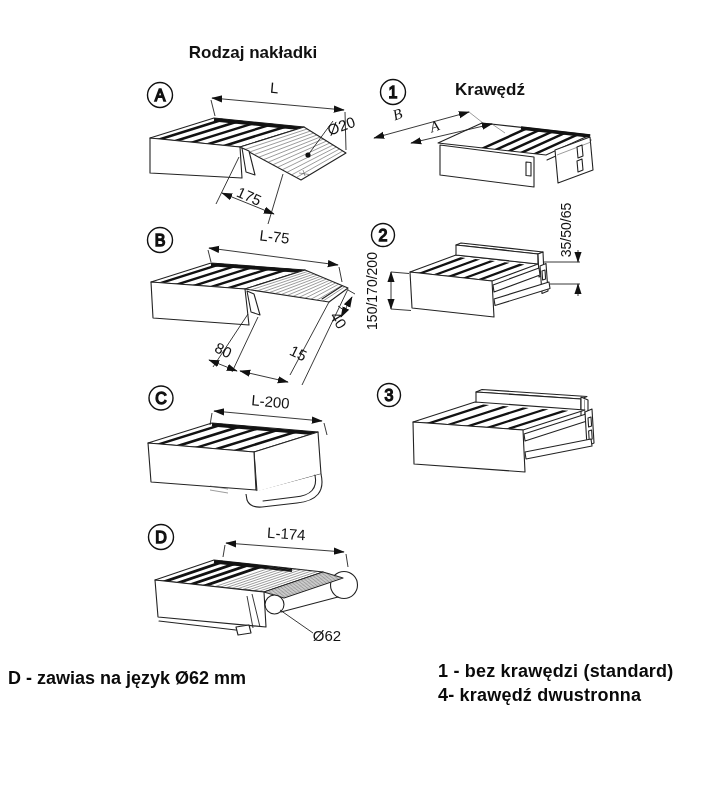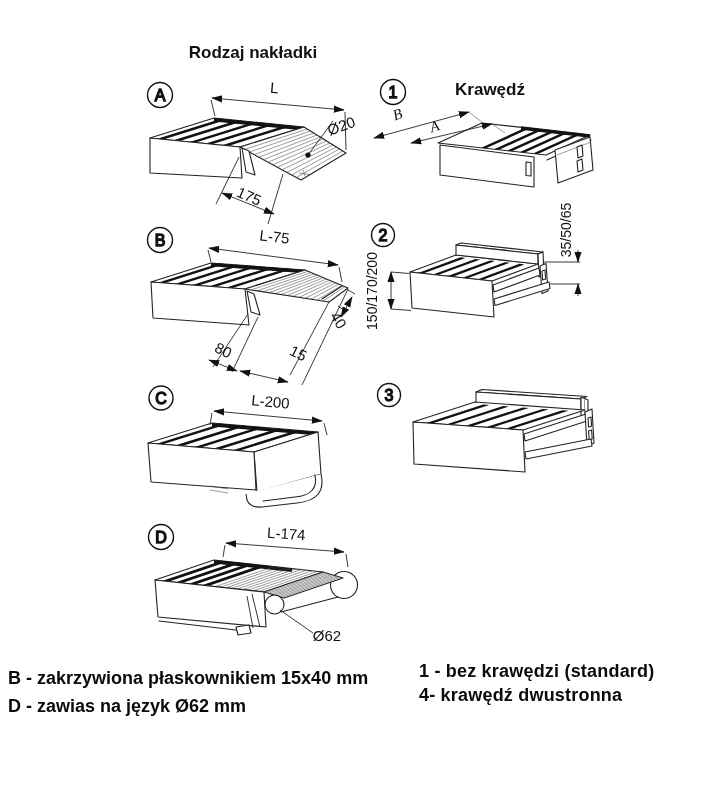--- a/index.html
+++ b/index.html
@@ -5,21 +5,21 @@
   html,body{margin:0;padding:0;background:#fff;}
   #page{position:relative;width:727px;height:800px;background:#fff;overflow:hidden;
         font-family:"Liberation Sans",sans-serif;color:#000;}
   .hdr{position:absolute;font-weight:bold;font-size:17px;color:#111;white-space:nowrap;
        transform:translateX(-50%);}
   #hdr-left{left:253px;top:43px;}
   #hdr-right{left:490px;top:40px;margin-top:40px;}
   #svgwrap{position:absolute;left:0;top:0;width:727px;height:800px;}
   .legend{position:absolute;font-weight:bold;white-space:nowrap;color:#0a0a0a;}
   #legend-left{left:8px;top:664px;font-size:18px;line-height:28.4px;}
-  #legend-right{left:419px;top:660px;font-size:18px;line-height:23.5px;letter-spacing:.2px;}
+  #legend-right{left:438px;top:660px;font-size:18px;line-height:23.5px;letter-spacing:.2px;}
   
   .f{fill:#fff;stroke:#232323;stroke-width:1.1;stroke-linejoin:round;}
   .ln{fill:none;stroke:#232323;stroke-width:1.1;stroke-linecap:round;stroke-linejoin:round;}
   .thin{fill:none;stroke:#4a4a4a;stroke-width:.55;}
   .rib{fill:#121212;stroke:none;}
   .band{fill:none;stroke:#121212;stroke-width:3.4;}
   .dim{fill:none;stroke:#232323;stroke-width:.9;}
   .dimA{marker-start:url(#arr);marker-end:url(#arr);}
   .aE{marker-end:url(#arr);}
   .t{font:15px "Liberation Sans",sans-serif;fill:#111;}
@@ -226,21 +226,20 @@
       <line class="dim dimA" x1="226" y1="543" x2="344" y2="552"></line>
       <path class="dim" d="M225 545L223 557M346 554L348 567"></path>
       <text class="t" x="286" y="539" text-anchor="middle" transform="rotate(4 286 539)">L-174</text>
       <line class="dim" x1="313" y1="633" x2="280" y2="610"></line>
       <text class="t" x="327" y="641" text-anchor="middle">Ø62</text>
     </g>
   </svg>
   </div>
 
   <div id="legend-left" class="legend">
-    <div>B - zakrzywiona płaskownikiem 15x40 mm</div>
     <div>D - zawias na język Ø62 mm</div>
   </div>
   <div id="legend-right" class="legend">
     <div>1 - bez krawędzi (standard)</div>
     <div>4- krawędź dwustronna</div>
   </div>
 
 </div>
 
 </body></html>

